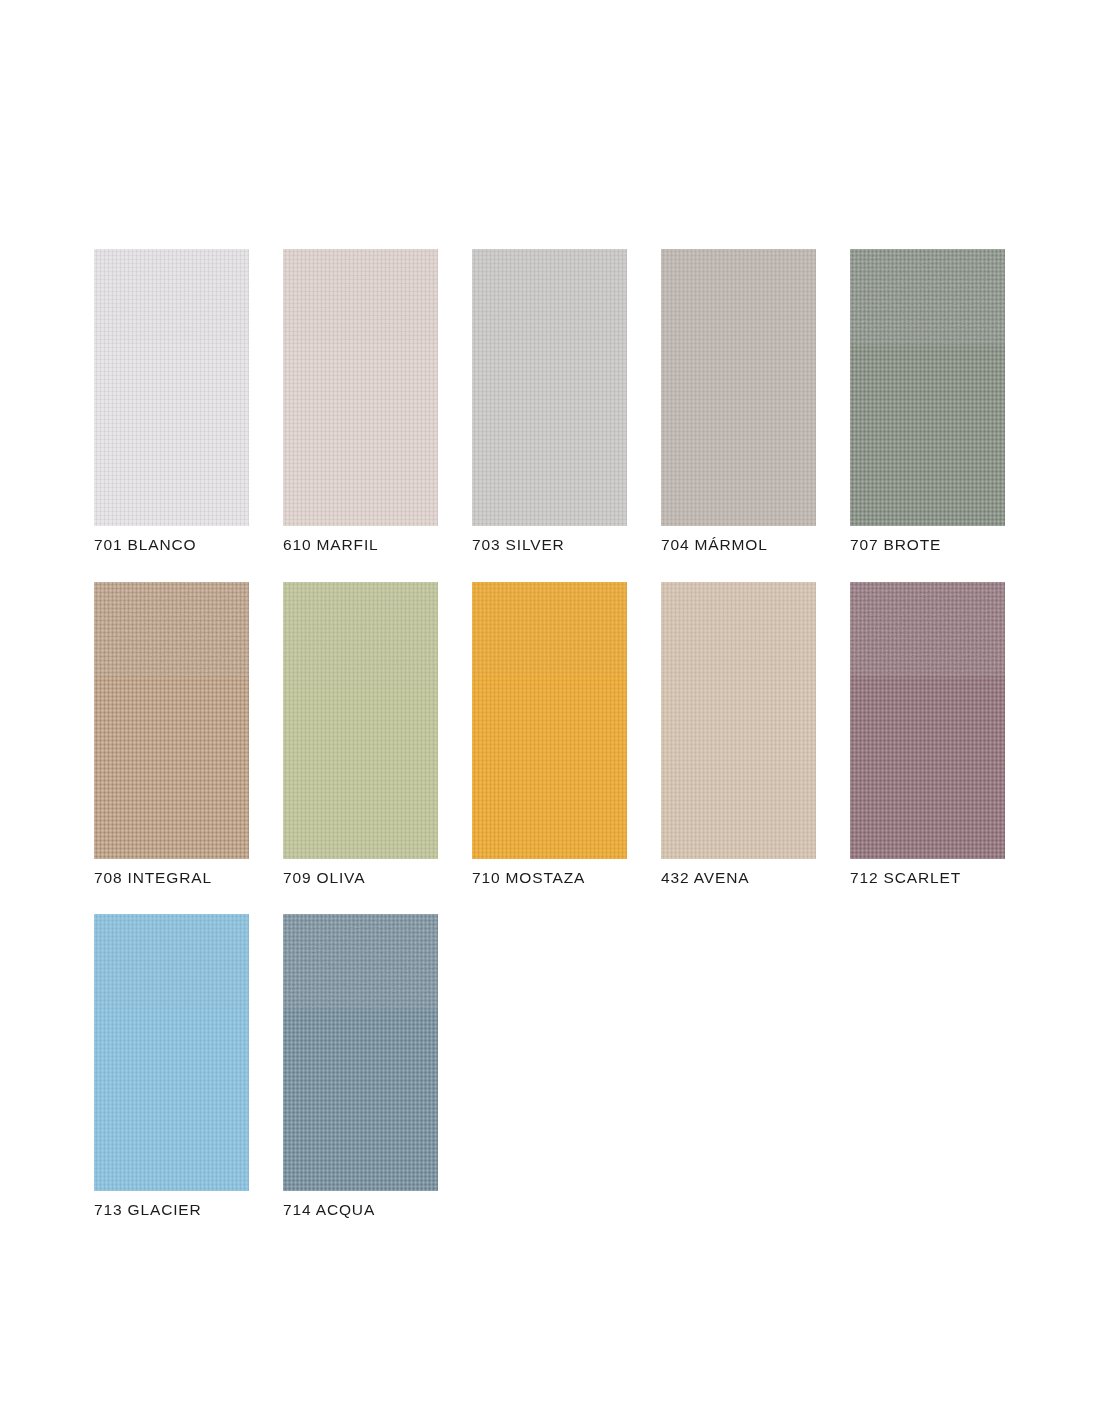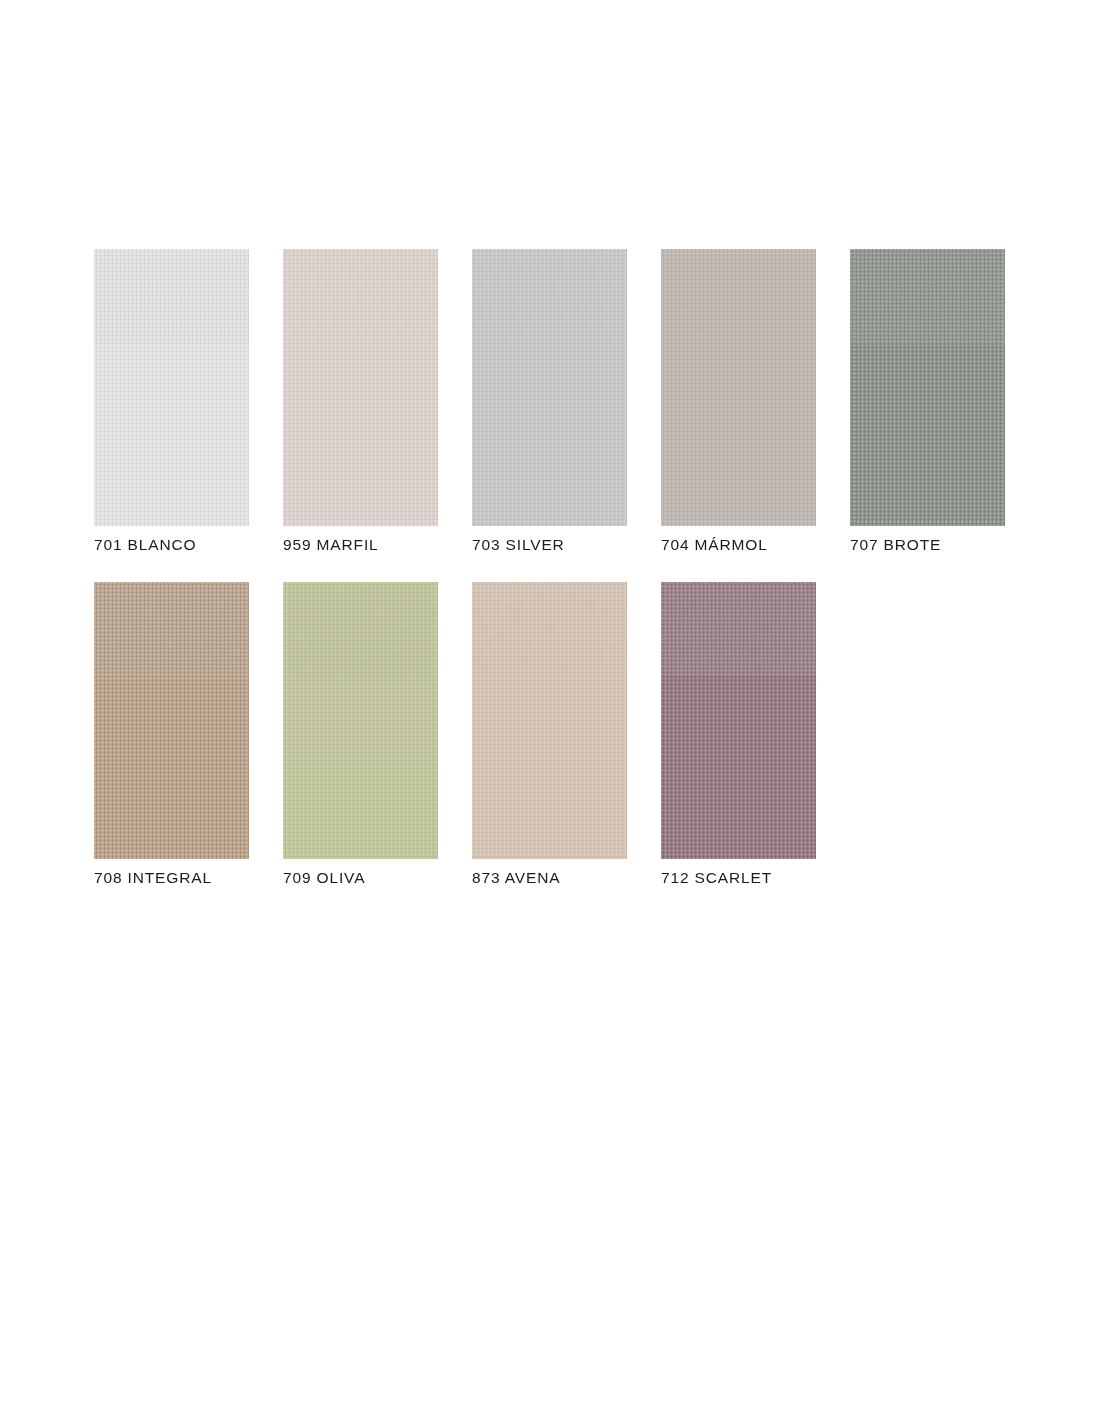--- a/index.html
+++ b/index.html
@@ -156,21 +156,21 @@
             <filter id="slub1">
               <feTurbulence type="fractalNoise" baseFrequency="0.55 1.6" numOctaves="3" stitchTiles="stitch"></feTurbulence>
               <feColorMatrix type="saturate" values="0"></feColorMatrix>
               <feComponentTransfer>
                 <feFuncA type="linear" slope="0.16" intercept="0"></feFuncA>
               </feComponentTransfer>
             </filter>
             <rect width="100%" height="100%" filter="url(#slub1)"></rect>
           </svg>
         </div>
-        <div class="swatch-caption">959 MARFIL</div>
+        <div class="swatch-caption">610 MARFIL</div>
       </div>
       <div class="swatch-cell">
         <div class="swatch-chip" style="background-color: rgb(205, 203, 201);">
           <div class="weave-warp"></div>
           <div class="weave-weft"></div>
           <svg class="weave-slub" preserveAspectRatio="none">
             <filter id="slub2">
               <feTurbulence type="fractalNoise" baseFrequency="0.55 1.6" numOctaves="3" stitchTiles="stitch"></feTurbulence>
               <feColorMatrix type="saturate" values="0"></feColorMatrix>
               <feComponentTransfer>
@@ -244,47 +244,98 @@
               <feComponentTransfer>
                 <feFuncA type="linear" slope="0.16" intercept="0"></feFuncA>
               </feComponentTransfer>
             </filter>
             <rect width="100%" height="100%" filter="url(#slub8)"></rect>
           </svg>
         </div>
         <div class="swatch-caption">709 OLIVA</div>
       </div>
       <div class="swatch-cell">
+        <div class="swatch-chip" style="background-color: rgb(238, 172, 58);">
+          <div class="weave-warp"></div>
+          <div class="weave-weft"></div>
+          <svg class="weave-slub" preserveAspectRatio="none">
+            <filter id="slub9">
+              <feTurbulence type="fractalNoise" baseFrequency="0.55 1.6" numOctaves="3" stitchTiles="stitch"></feTurbulence>
+              <feColorMatrix type="saturate" values="0"></feColorMatrix>
+              <feComponentTransfer>
+                <feFuncA type="linear" slope="0.16" intercept="0"></feFuncA>
+              </feComponentTransfer>
+            </filter>
+            <rect width="100%" height="100%" filter="url(#slub9)"></rect>
+          </svg>
+        </div>
+        <div class="swatch-caption">710 MOSTAZA</div>
+      </div>
+      <div class="swatch-cell">
         <div class="swatch-chip" style="background-color: rgb(216, 198, 180);">
           <div class="weave-warp"></div>
           <div class="weave-weft"></div>
           <svg class="weave-slub" preserveAspectRatio="none">
             <filter id="slub10">
               <feTurbulence type="fractalNoise" baseFrequency="0.55 1.6" numOctaves="3" stitchTiles="stitch"></feTurbulence>
               <feColorMatrix type="saturate" values="0"></feColorMatrix>
               <feComponentTransfer>
                 <feFuncA type="linear" slope="0.16" intercept="0"></feFuncA>
               </feComponentTransfer>
             </filter>
             <rect width="100%" height="100%" filter="url(#slub10)"></rect>
           </svg>
         </div>
-        <div class="swatch-caption">873 AVENA</div>
+        <div class="swatch-caption">432 AVENA</div>
       </div>
       <div class="swatch-cell">
         <div class="swatch-chip weave-coarse" style="background-color: rgb(154, 123, 132);">
           <div class="weave-warp"></div>
           <div class="weave-weft"></div>
           <svg class="weave-slub" preserveAspectRatio="none">
             <filter id="slub11">
               <feTurbulence type="fractalNoise" baseFrequency="0.85 0.95" numOctaves="3" stitchTiles="stitch"></feTurbulence>
               <feColorMatrix type="saturate" values="0"></feColorMatrix>
               <feComponentTransfer>
                 <feFuncA type="linear" slope="0.30" intercept="0"></feFuncA>
               </feComponentTransfer>
             </filter>
             <rect width="100%" height="100%" filter="url(#slub11)"></rect>
           </svg>
         </div>
         <div class="swatch-caption">712 SCARLET</div>
       </div>
+      <div class="swatch-cell">
+        <div class="swatch-chip" style="background-color: rgb(143, 196, 224);">
+          <div class="weave-warp"></div>
+          <div class="weave-weft"></div>
+          <svg class="weave-slub" preserveAspectRatio="none">
+            <filter id="slub12">
+              <feTurbulence type="fractalNoise" baseFrequency="0.55 1.6" numOctaves="3" stitchTiles="stitch"></feTurbulence>
+              <feColorMatrix type="saturate" values="0"></feColorMatrix>
+              <feComponentTransfer>
+                <feFuncA type="linear" slope="0.16" intercept="0"></feFuncA>
+              </feComponentTransfer>
+            </filter>
+            <rect width="100%" height="100%" filter="url(#slub12)"></rect>
+          </svg>
+        </div>
+        <div class="swatch-caption">713 GLACIER</div>
+      </div>
+      <div class="swatch-cell">
+        <div class="swatch-chip weave-coarse" style="background-color: rgb(126, 150, 164);">
+          <div class="weave-warp"></div>
+          <div class="weave-weft"></div>
+          <svg class="weave-slub" preserveAspectRatio="none">
+            <filter id="slub13">
+              <feTurbulence type="fractalNoise" baseFrequency="0.85 0.95" numOctaves="3" stitchTiles="stitch"></feTurbulence>
+              <feColorMatrix type="saturate" values="0"></feColorMatrix>
+              <feComponentTransfer>
+                <feFuncA type="linear" slope="0.30" intercept="0"></feFuncA>
+              </feComponentTransfer>
+            </filter>
+            <rect width="100%" height="100%" filter="url(#slub13)"></rect>
+          </svg>
+        </div>
+        <div class="swatch-caption">714 ACQUA</div>
+      </div>
     </div>
 </div>
 
 </body></html>

